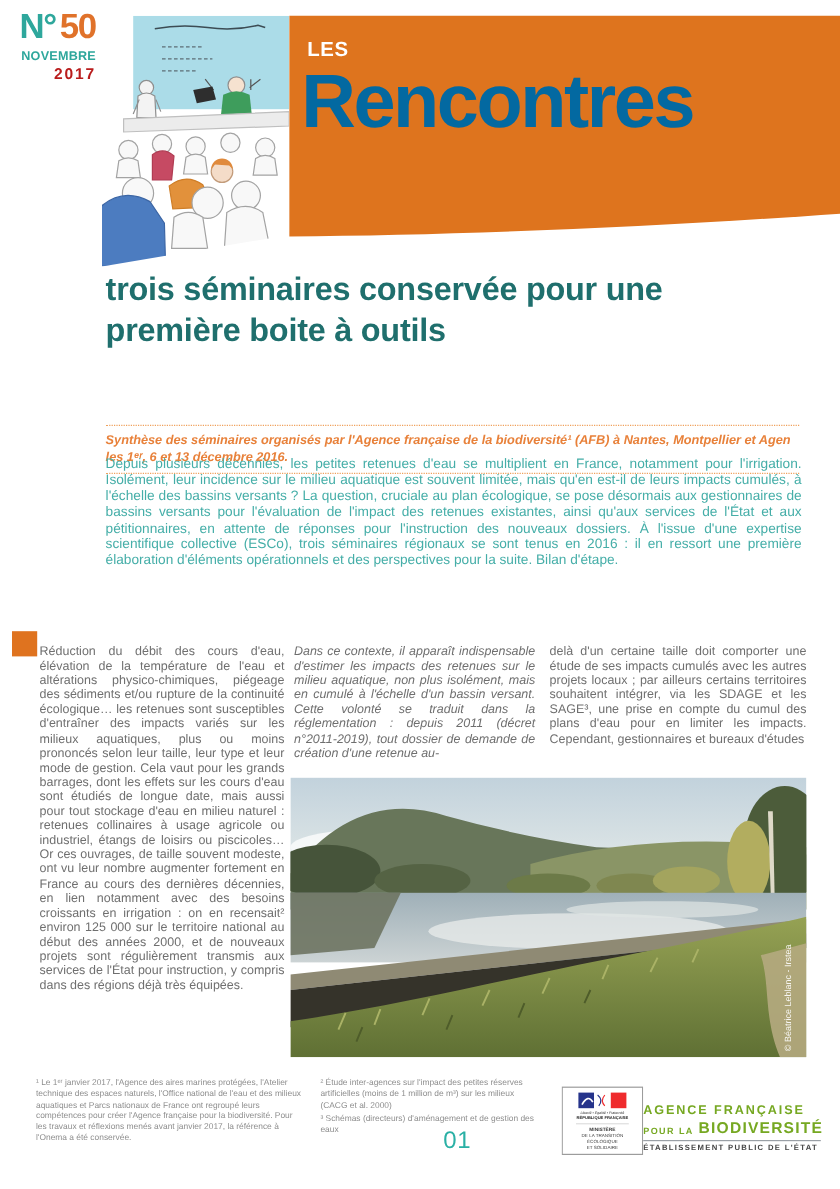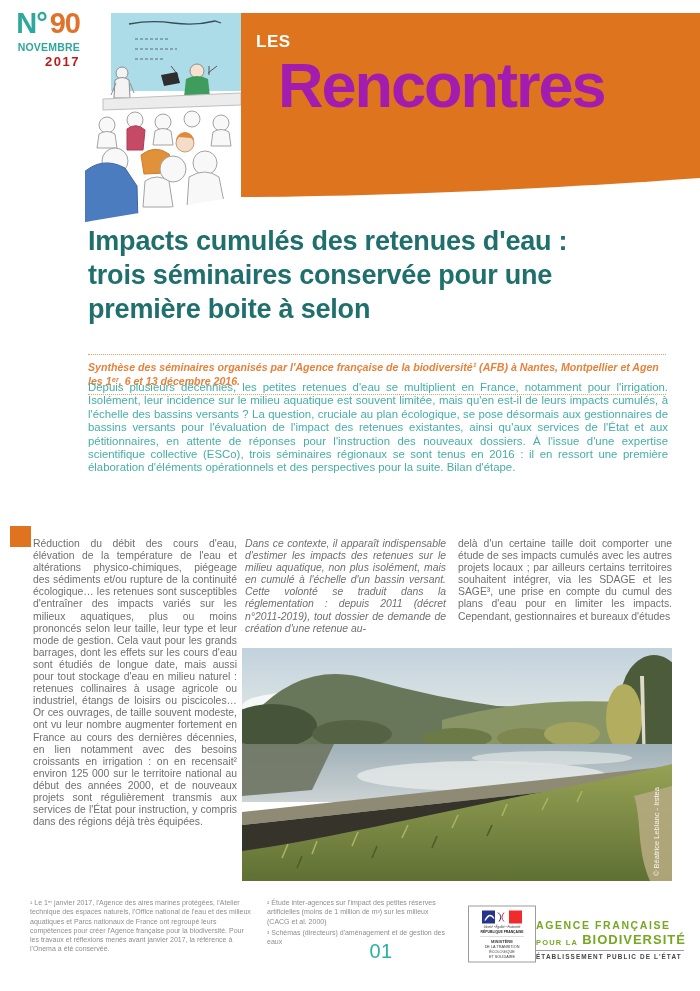--- a/index.html
+++ b/index.html
@@ -14,21 +14,21 @@
   .month{font-size:10.5px;font-weight:bold;color:#2EA79C;margin-top:3px;letter-spacing:.2px;}
   .year{font-size:13px;font-weight:bold;color:#b91c1c;letter-spacing:1.5px;margin-top:1px;}
 
   .illu{position:absolute;left:85px;top:13px;width:156px;height:209px;
         clip-path:polygon(0 0,100% 0,100% 87.5%,0 100%);}
   .illu svg{display:block;width:100%;height:100%;}
 
   .banner{position:absolute;left:241px;top:13px;width:536px;height:192px;}
   .banner svg{position:absolute;left:0;top:0;width:100%;height:100%;}
   .brand-les{position:absolute;left:15px;top:19px;color:#fff;font-size:17px;font-weight:bold;letter-spacing:.5px;}
-  .brand-main{position:absolute;left:10px;top:36px;color:#a21caf;font-size:63px;font-weight:bold;letter-spacing:-2px;margin-left:27px;}
+  .brand-main{position:absolute;left:10px;top:36px;color:#0369a1;font-size:63px;font-weight:bold;letter-spacing:-2px;}
 
   
   .title{position:absolute;left:88px;top:224px;width:588px;color:#1F6F6D;
          font-size:27px;font-weight:bold;line-height:34px;letter-spacing:-.2px;}
   .subtitle{position:absolute;left:88px;top:330px;width:578px;
             border-top:1px dotted #EFA15C;border-bottom:1px dotted #EFA15C;
             padding:5px 0 6px;color:#E8813A;font-size:10.6px;font-weight:bold;
             font-style:italic;line-height:14px;margin-top:24px;}
   .intro{position:absolute;left:88px;top:381px;width:580px;color:#45AEA8;
          font-size:11.4px;line-height:13.4px;text-align:justify;}
@@ -64,21 +64,21 @@
   .pagenum{position:absolute;left:0;top:940px;width:700px;text-align:center;
            color:#2AB0A5;font-size:20px;letter-spacing:.5px;padding-left:31px;}
 </style>
 </head>
 <body>
 
 <div id="page">
 
   <div class="issue">
     <div class="issue-no">
-      <span class="prefix">N°</span><span class="num">90</span>
+      <span class="prefix">N°</span><span class="num">50</span>
     </div>
     <div class="month">NOVEMBRE</div>
     <div class="year">2017</div>
   </div>
 
   <div class="illu">
     <svg viewBox="0 0 156 209" preserveAspectRatio="none">
       <rect width="156" height="209" fill="#ffffff"></rect>
       <g>
         <rect x="26" y="0" width="130" height="78" fill="#ABDCE8"></rect>
@@ -127,23 +127,22 @@
 
   <div class="banner">
     <svg viewBox="0 0 459 192" preserveAspectRatio="none">
       <path d="M0 0 H459 V159 C330 172 150 183 0 184 Z" fill="#DE741E"></path>
     </svg>
     <div class="brand-les">LES</div>
     <div class="brand-main">Rencontres</div>
   </div>
 
   <div class="title">
-    <div>Impacts cumulés des retenues d'eau :</div>
     <div>trois séminaires conservée pour une</div>
-    <div>première boite à selon</div>
+    <div>première boite à outils</div>
   </div>
 
   <div class="subtitle">Synthèse des séminaires organisés par l'Agence française de la biodiversité¹ (AFB) à Nantes, Montpellier et Agen les 1ᵉʳ, 6 et 13 décembre 2016.</div>
 
   <div class="intro">Depuis plusieurs décennies, les petites retenues d'eau se multiplient en France, notamment pour l'irrigation. Isolément, leur incidence sur le milieu aquatique est souvent limitée, mais qu'en est-il de leurs impacts cumulés, à l'échelle des bassins versants ? La question, cruciale au plan écologique, se pose désormais aux gestionnaires de bassins versants pour l'évaluation de l'impact des retenues existantes, ainsi qu'aux services de l'État et aux pétitionnaires, en attente de réponses pour l'instruction des nouveaux dossiers. À l'issue d'une expertise scientifique collective (ESCo), trois séminaires régionaux se sont tenus en 2016 : il en ressort une première élaboration d'éléments opérationnels et des perspectives pour la suite. Bilan d'étape.</div>
 
   <div class="bullet"></div>
   <div class="col col1">Réduction du débit des cours d'eau, élévation de la température de l'eau et altérations physico-chimiques, piégeage des sédiments et/ou rupture de la continuité écologique… les retenues sont susceptibles d'entraîner des impacts variés sur les milieux aquatiques, plus ou moins prononcés selon leur taille, leur type et leur mode de gestion. Cela vaut pour les grands barrages, dont les effets sur les cours d'eau sont étudiés de longue date, mais aussi pour tout stockage d'eau en milieu naturel : retenues collinaires à usage agricole ou industriel, étangs de loisirs ou piscicoles… Or ces ouvrages, de taille souvent modeste, ont vu leur nombre augmenter fortement en France au cours des dernières décennies, en lien notamment avec des besoins croissants en irrigation : on en recensait² environ 125 000 sur le territoire national au début des années 2000, et de nouveaux projets sont régulièrement transmis aux services de l'État pour instruction, y compris dans des régions déjà très équipées.</div>
   <div class="col col2">Dans ce contexte, il apparaît indispensable d'estimer les impacts des retenues sur le milieu aquatique, non plus isolément, mais en cumulé à l'échelle d'un bassin versant. Cette volonté se traduit dans la réglementation : depuis 2011 (décret n°2011-2019), tout dossier de demande de création d'une retenue au-</div>
   <div class="col col3">delà d'un certaine taille doit comporter une étude de ses impacts cumulés avec les autres projets locaux ; par ailleurs certains territoires souhaitent intégrer, via les SDAGE et les SAGE³, une prise en compte du cumul des plans d'eau pour en limiter les impacts. Cependant, gestionnaires et bureaux d'études</div>

